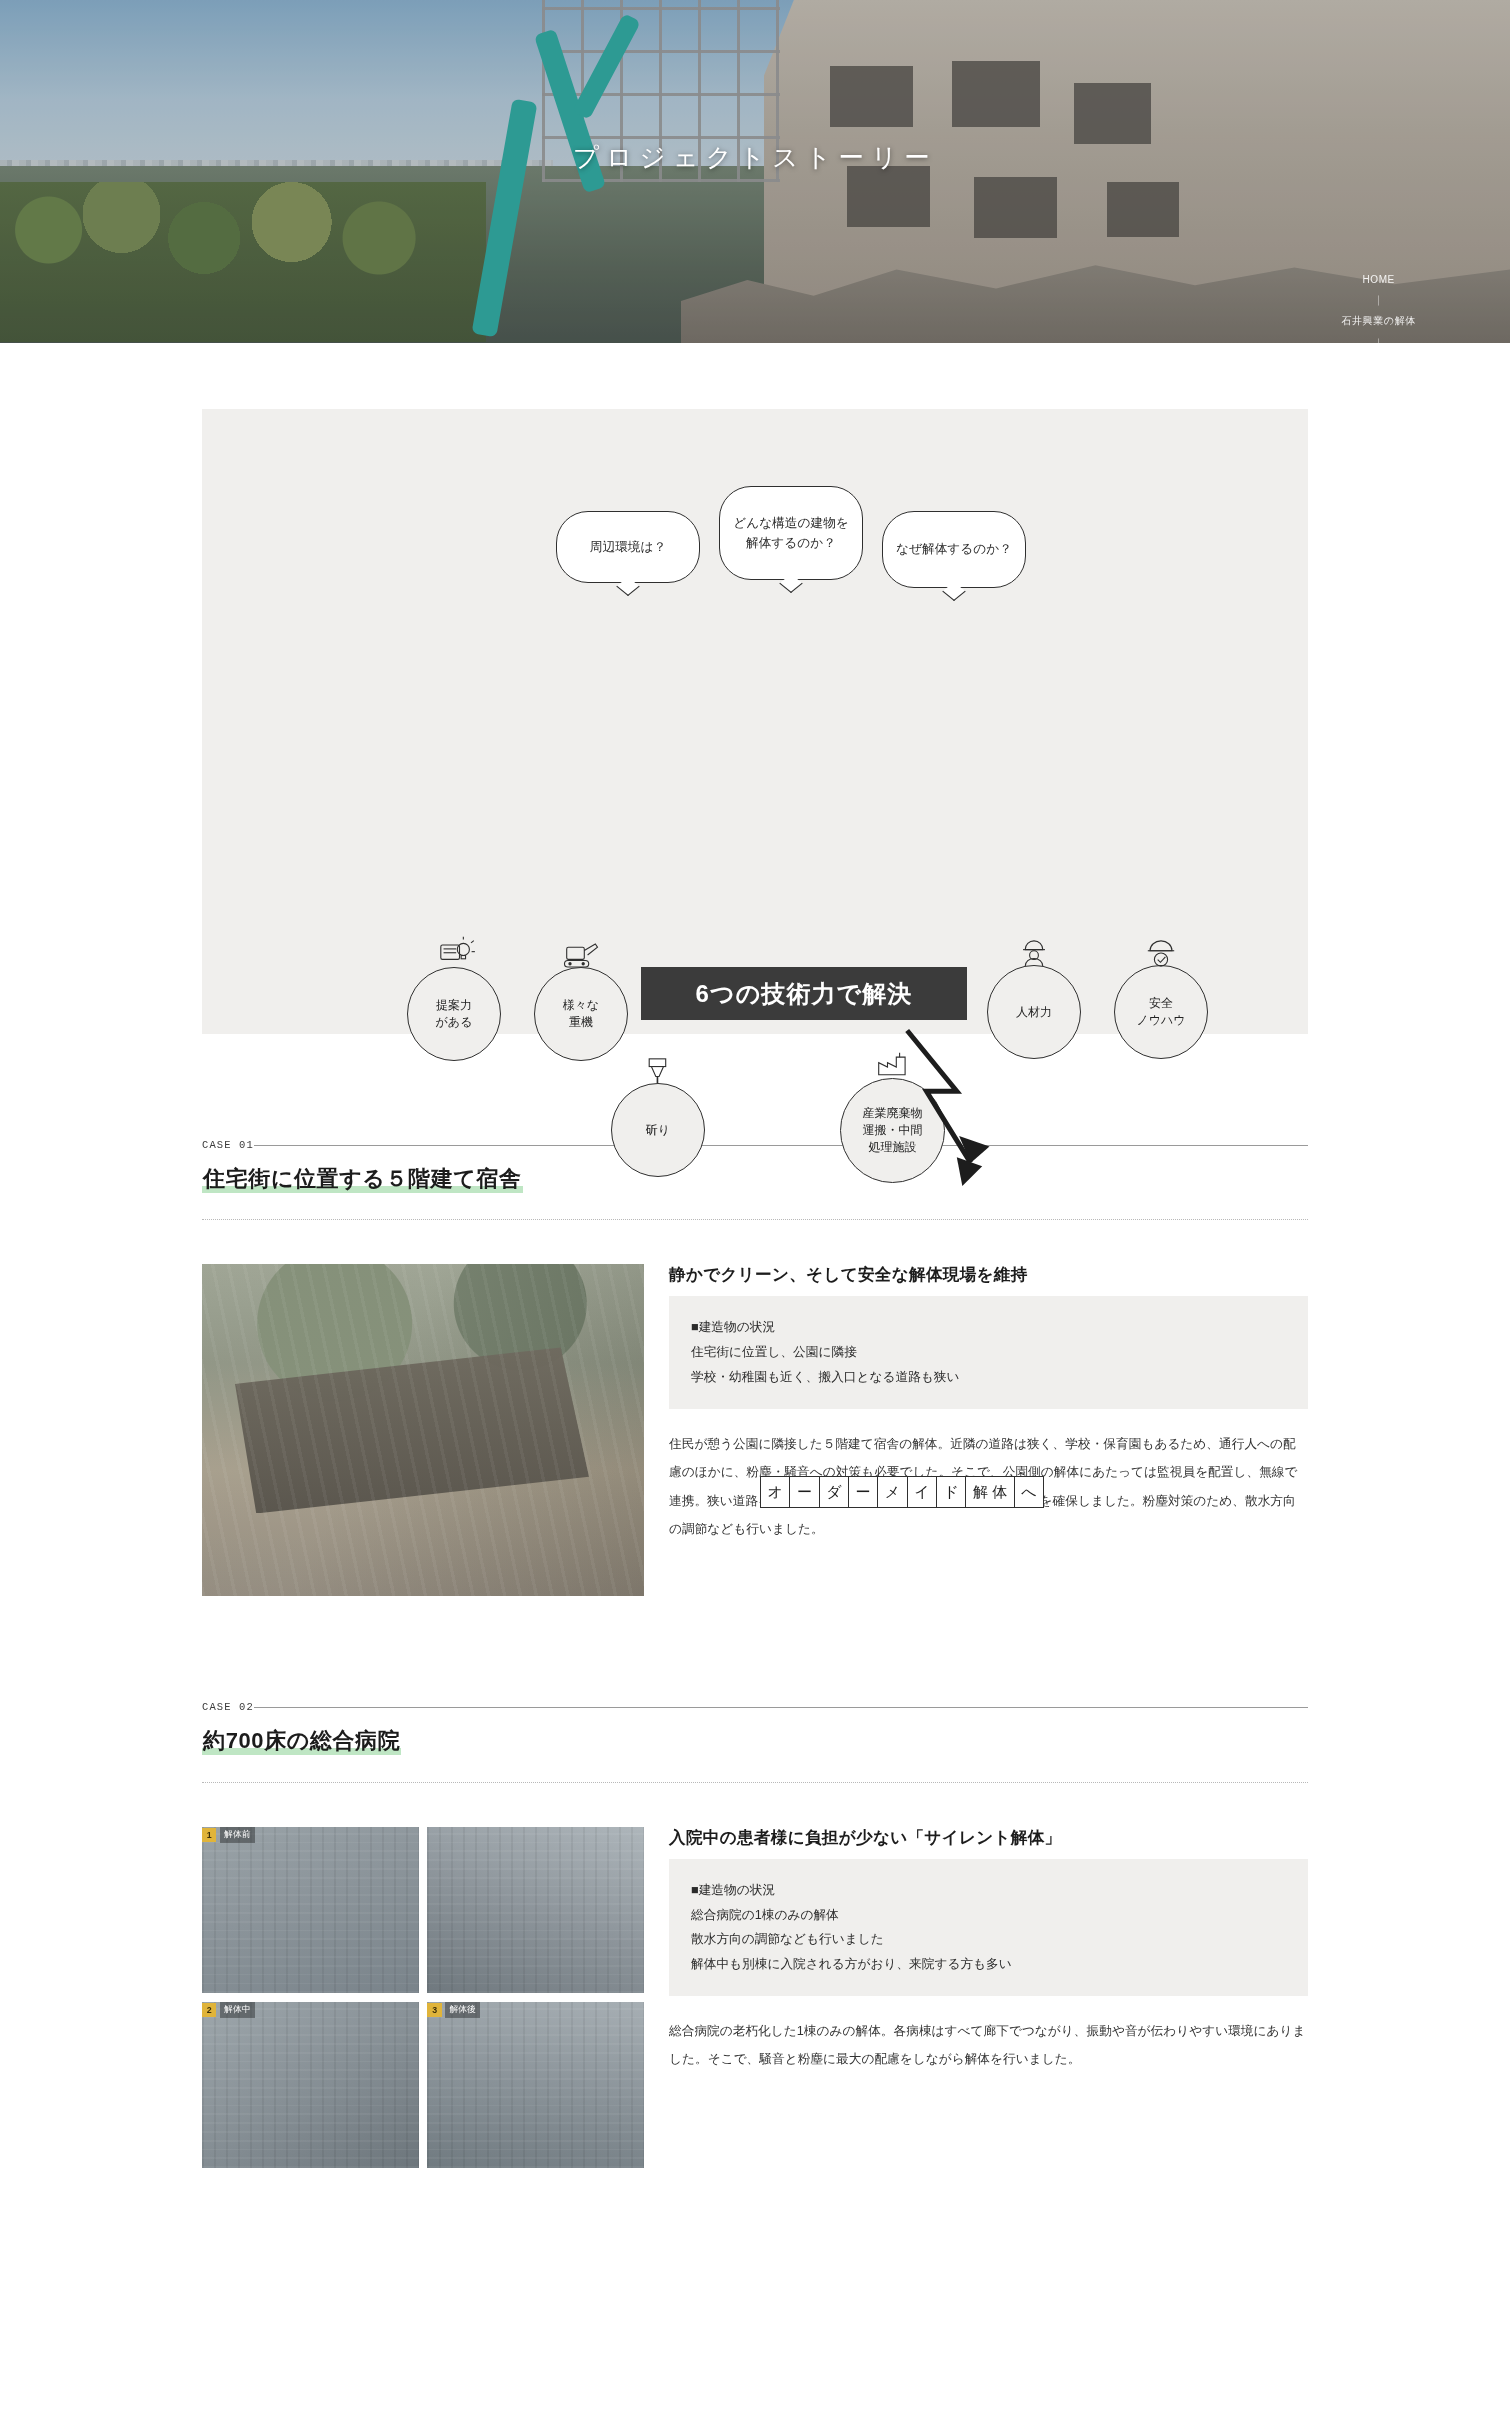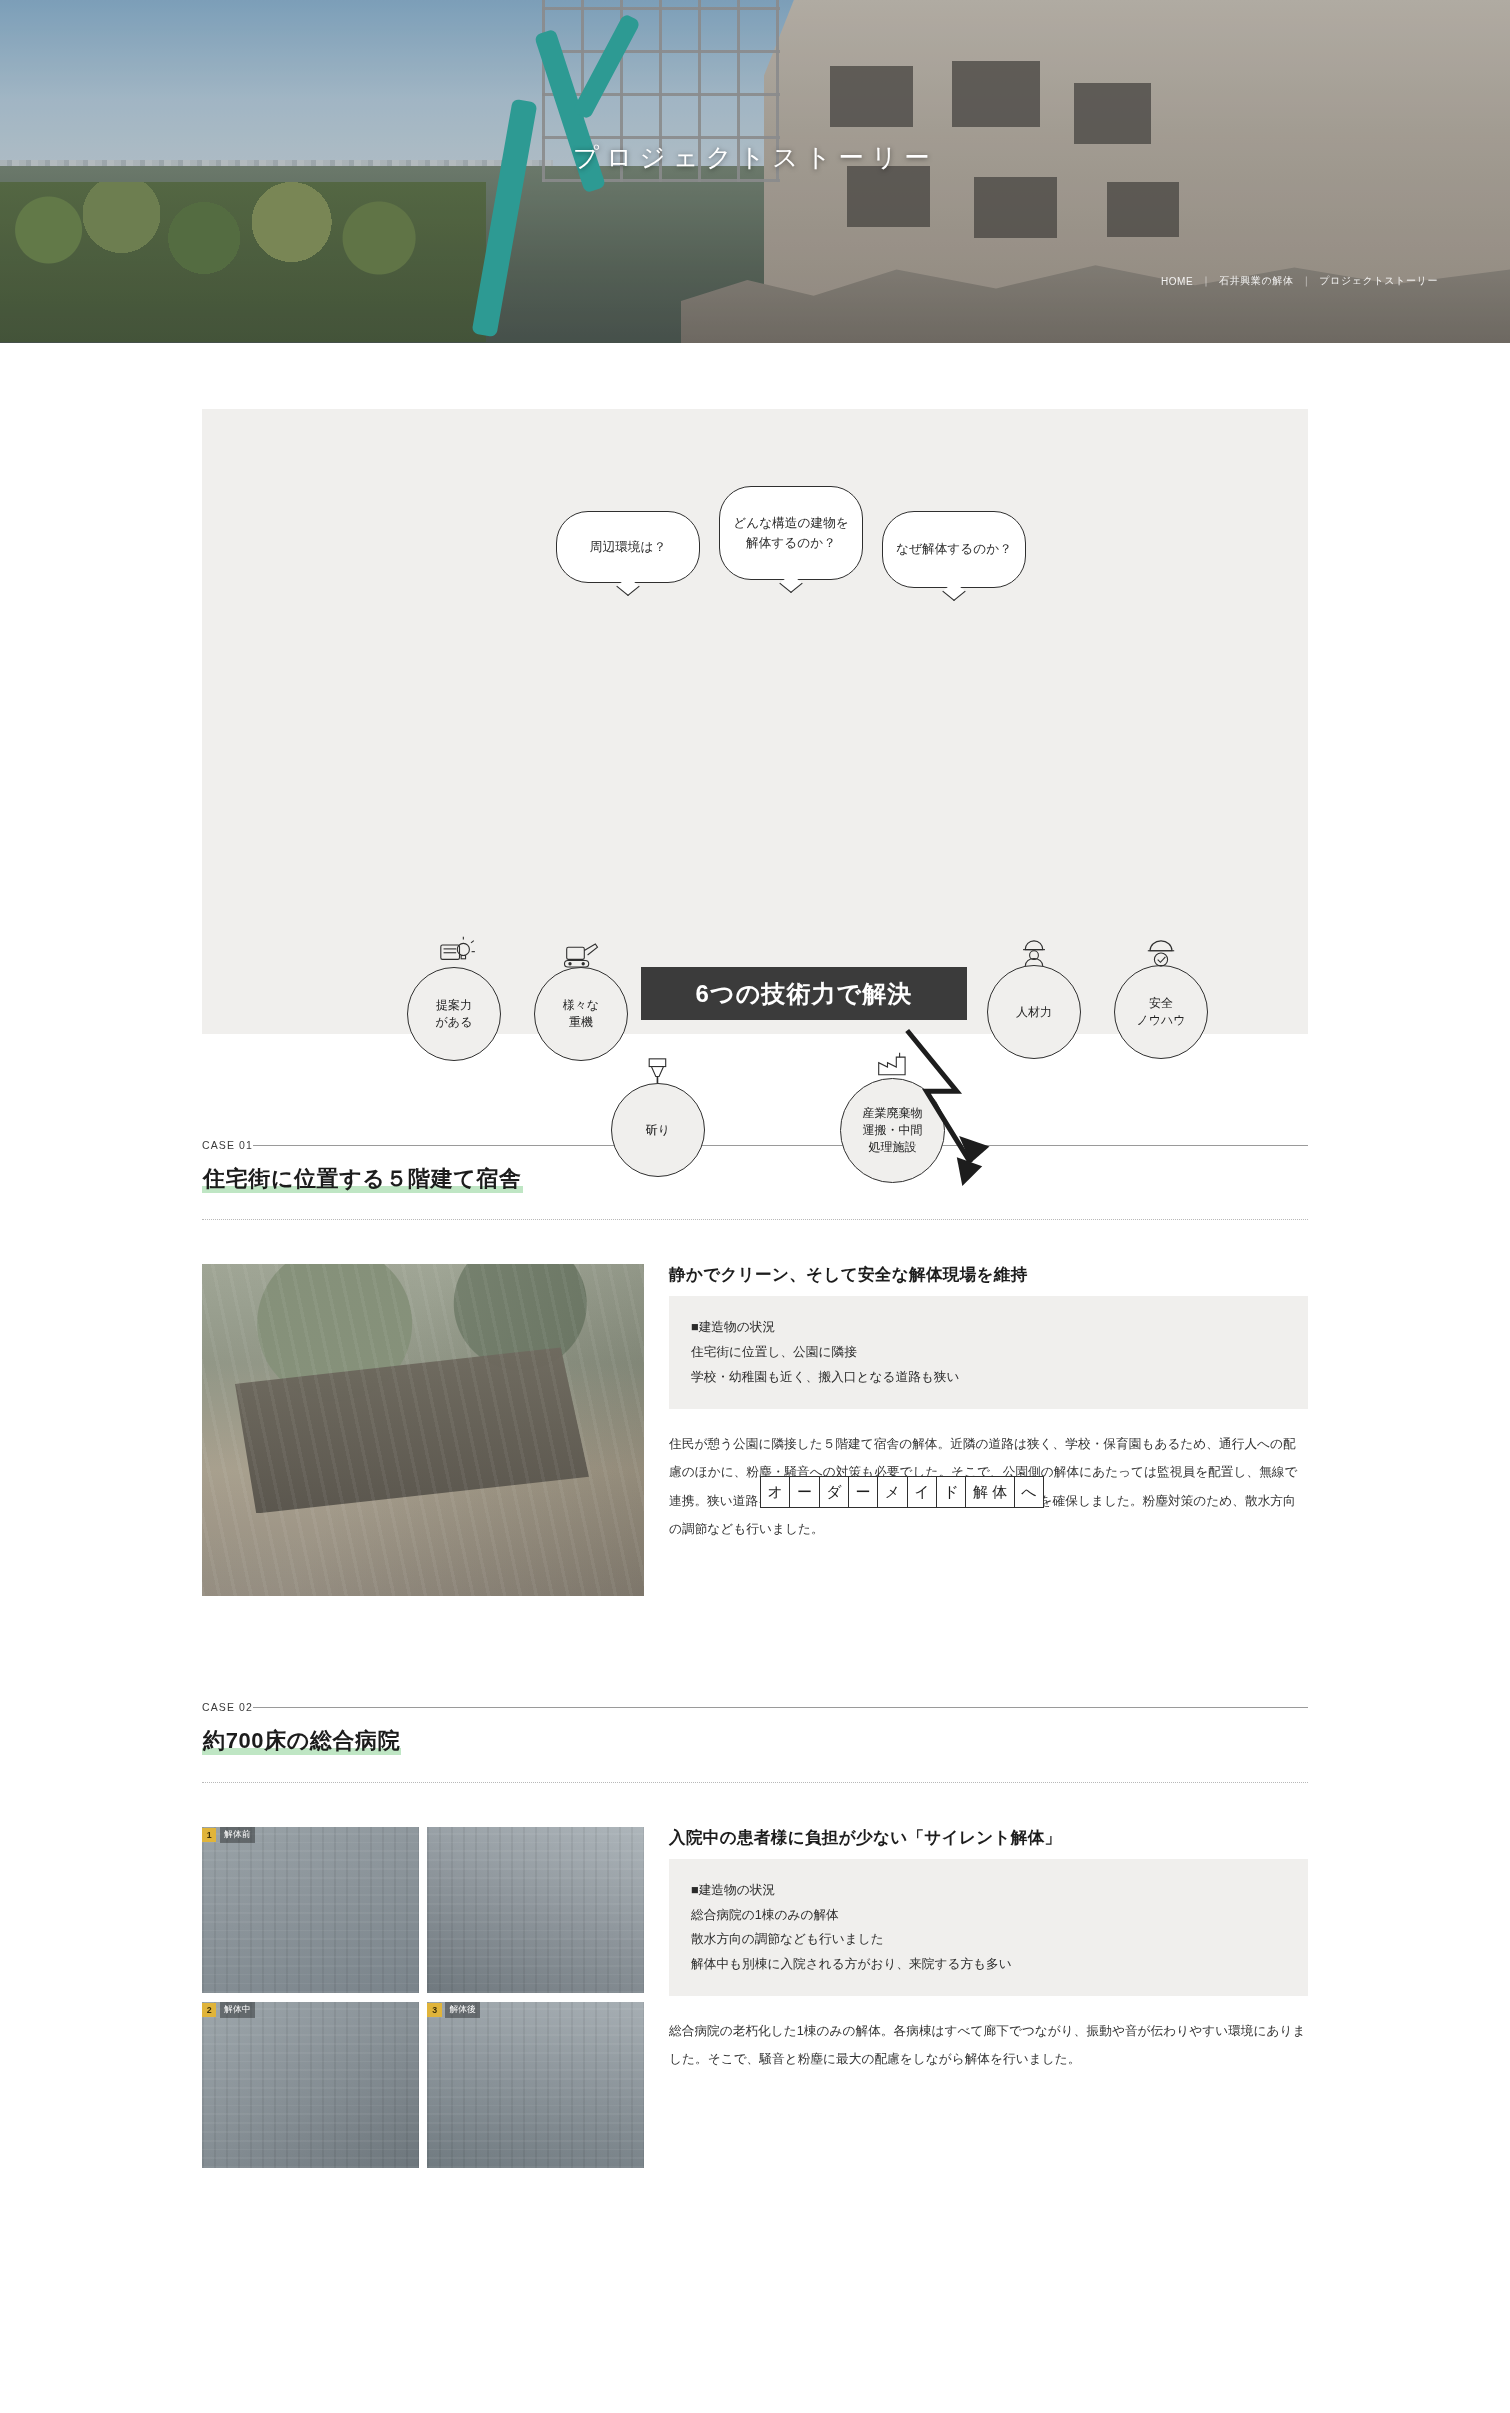--- a/index.html
+++ b/index.html
@@ -85,21 +85,21 @@
     color: #ffffff;
     font-weight: 400;
     text-shadow: 0 1.1px 5.5px rgba(0,0,0,.5);
     font-family: "Liberation Serif", "DejaVu Serif", serif;
   }
   .hero-crumbs {
     position: absolute; right: 72px; top: 274px;
     color: rgba(255,255,255,.88);
     font-size: 10px;
     letter-spacing: 0.6px;
-    display: flex; align-items: center; gap: 7.7px;
+    display: flex; align-items: center; gap: 7.7px; flex-direction: column;
   }
   .hero-crumbs .sep { opacity: .7; }
   .hero-crumbs a { color: rgba(255,255,255,.9); text-decoration: none; }
 
   
   .wrap { width: 1106px; margin: 0 auto; }
 
   .intro {
     margin-top: 105px;
     font-size: 14px;
@@ -183,21 +183,21 @@
     background: #fff;
     font-size: 15px;
     padding: 5.5px 6.6px;
     margin-right: -1.1px;
     color: #1d1d1d;
   }
 
   
   .case { margin-top: 105px; }
   .case-head {
-    display: flex; align-items: center; 
+    display: flex; align-items: center;  font-family: Liberation Mono, monospace;
   }
   .case-no {
     font-size: 10.5px; letter-spacing: 1.1px; color: #3a3a3a; white-space: nowrap;
   }
   .case-rule { flex: 1; height: 0.6px; background: #9a9a9a; }
   .case-title {
     margin-top: 13px;
     font-size: 22px;
     font-weight: bold;
     color: #1c1c1c;

